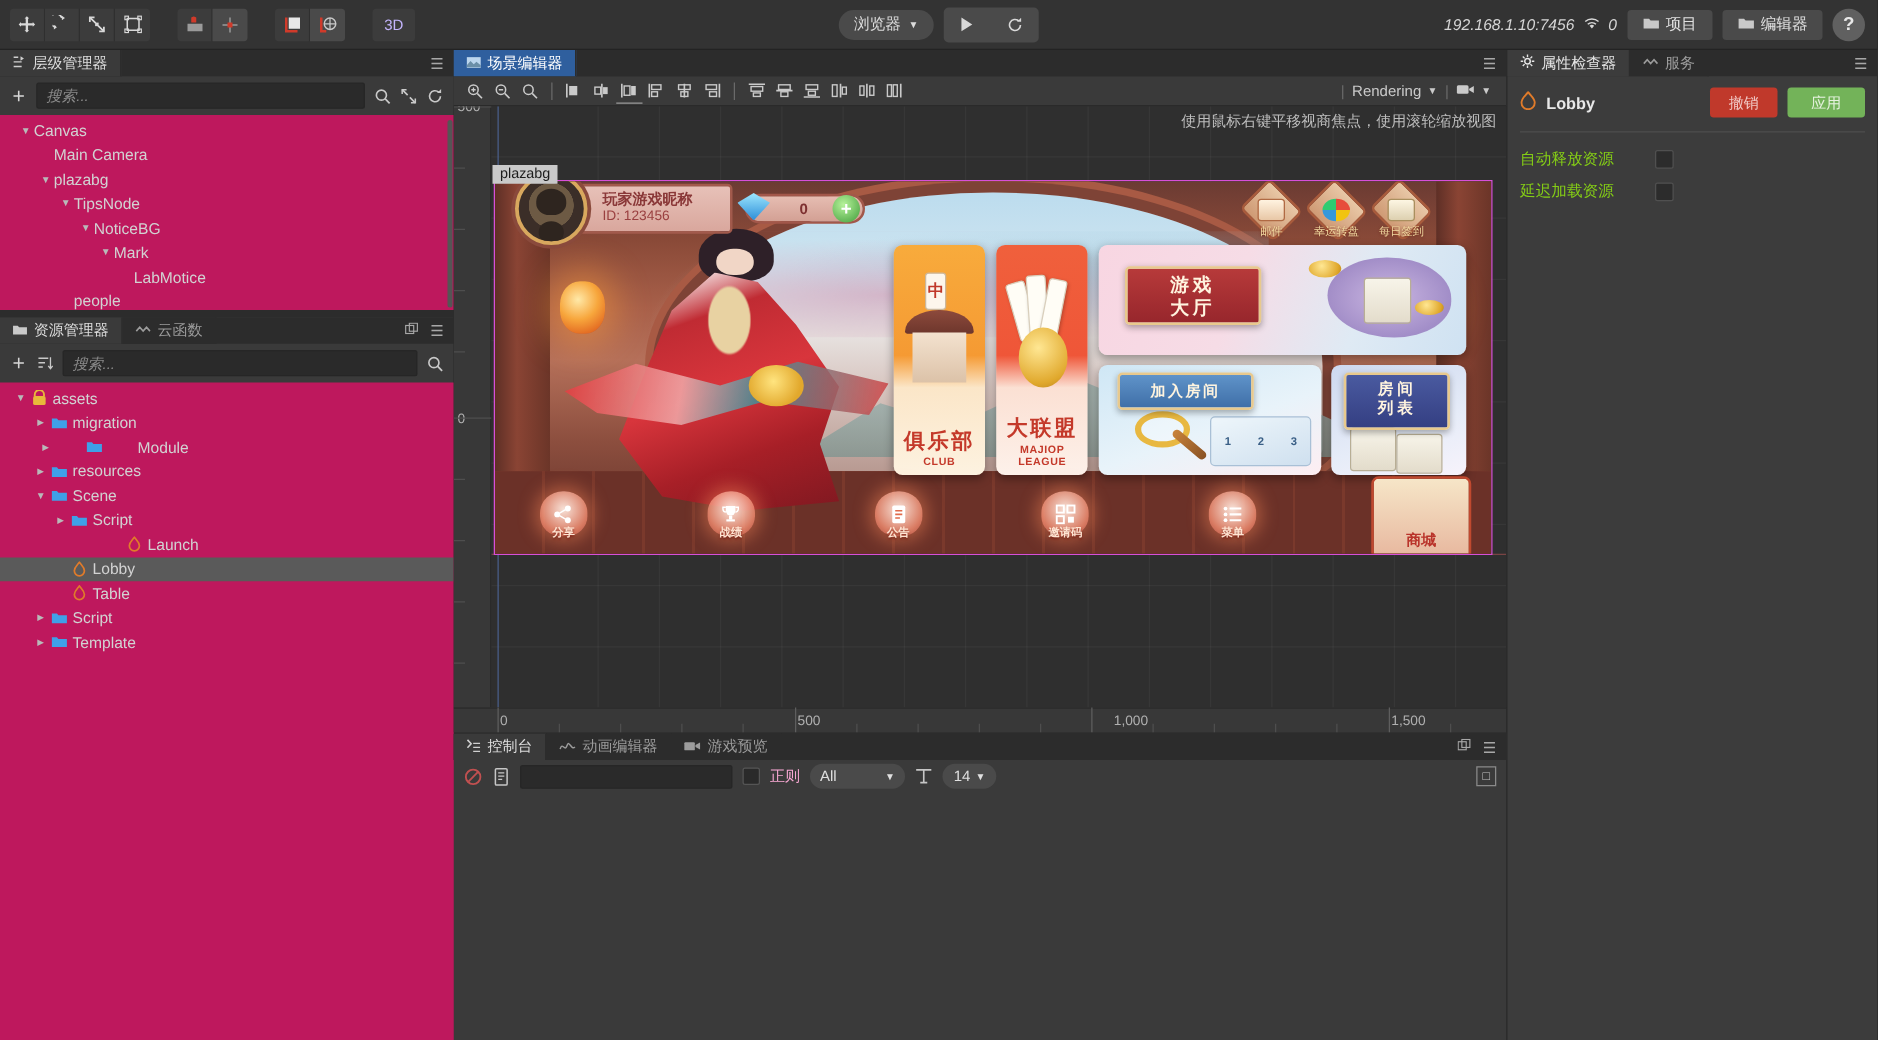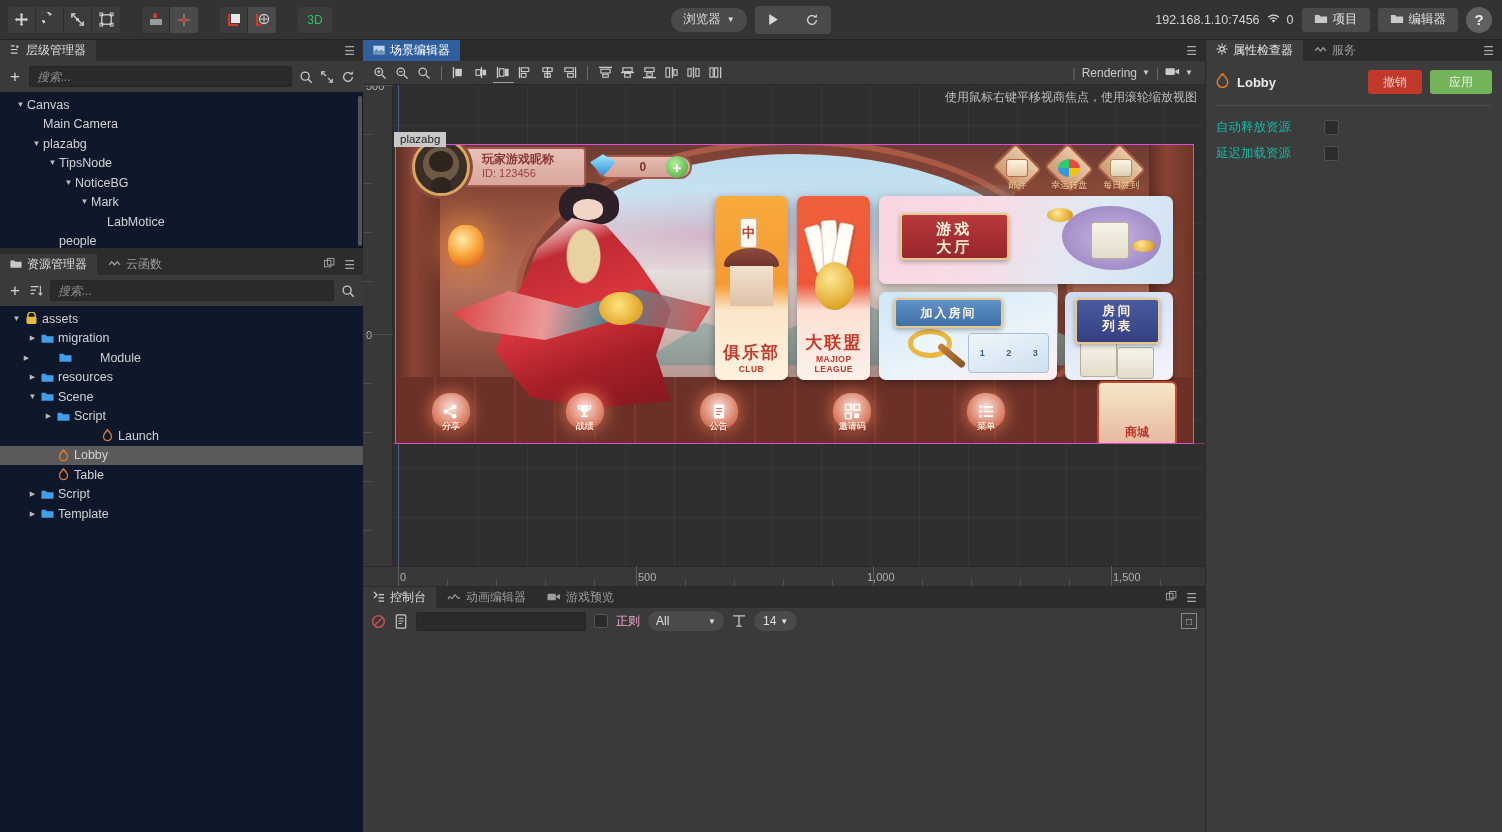--- a/index.html
+++ b/index.html
@@ -23,40 +23,40 @@
     width: 28px; height: 26px; display: flex; align-items: center; justify-content: center;
     background: #3c3c3c; color: #cfcfcf; cursor: pointer; border-right: 1px solid #2f2f2f;
   }
   .tbtn:first-child { border-radius: 3px 0 0 3px; }
   .tbtn:last-child { border-radius: 0 3px 3px 0; border-right: none; }
   .tbtn.on { background: #4a4a4a; }
   .tbtn svg { display: block; }
   .tbtn3d {
     width: 34px; height: 26px; border-radius: 3px; background: #3c3c3c;
     display: flex; align-items: center; justify-content: center;
-    font-size: 12px; color: #22c55e; cursor: pointer;
+    font-size: 12px; color: #c4b5fd; cursor: pointer;
   }
   .tsep { width: 22px; }
   .centerbox {
     position: absolute; left: 0; right: 0; top: 0; bottom: 0;
     display: flex; align-items: center; justify-content: center; gap: 8px; pointer-events: none;
   }
   .centerbox > * { pointer-events: auto; }
   .preview-sel {
     background: #4a4a4a; border-radius: 13px; height: 24px; padding: 0 12px;
     display: flex; align-items: center; gap: 6px; color: #dcdcdc; font-size: 12.5px; cursor: pointer;
   }
   .playgrp { background: #4a4a4a; border-radius: 4px; height: 28px; display: flex; align-items: center; }
   .playgrp div {
     width: 38px; height: 28px; display: flex; align-items: center; justify-content: center; cursor: pointer; color: #d8d8d8;
   }
   .right-tools {
     margin-left: auto; display: flex; align-items: center; gap: 8px; padding-right: 10px;
   }
-  .ipaddr { color: #d5d5d5; font-size: 12.5px; display: flex; align-items: center; gap: 6px; }
+  .ipaddr { color: #d5d5d5; font-size: 12.5px; display: flex; align-items: center; gap: 6px; font-style: italic; }
   .folderbtn {
     background: #4a4a4a; border-radius: 3px; height: 24px; padding: 0 12px;
     display: flex; align-items: center; gap: 5px; color: #e0e0e0; font-size: 12.5px; cursor: pointer;
   }
   .helpbtn {
     width: 26px; height: 26px; border-radius: 50%; background: #606060; color: #e8e8e8;
     display: flex; align-items: center; justify-content: center; font-size: 15px; font-weight: bold; cursor: pointer;
   }
 
   
@@ -81,21 +81,21 @@
   .searchrow { display: flex; align-items: center; gap: 7px; padding: 5px 8px; background: #3a3a3a; }
   .plusicon { color: #d5d5d5; font-size: 17px; cursor: pointer; line-height: 1; width: 14px; text-align: center; }
   .srchinput {
     flex: 1 1 auto; height: 21px; background: #2a2a2a; border: 1px solid #262626; border-radius: 2px;
     color: #bdbdbd; font-size: 12px; padding: 0 7px; font-style: italic;
   }
   .srchinput::placeholder { color: #8a8a8a; font-style: italic; }
   .srow-ico { color: #c9c9c9; cursor: pointer; display: flex; align-items: center; }
 
   
-  .tree { flex: 1 1 auto; overflow: hidden; background: #0f172a; padding-top: 3px; position: relative; }
+  .tree { flex: 1 1 auto; overflow: hidden; background: #be185d; padding-top: 3px; position: relative; }
   .tnode { display: flex; align-items: center; height: 19.5px; font-size: 12.5px; color: #d2d2d2; cursor: pointer; padding-right: 6px; }
   .tnode.sel { background: #5a5a5a; }
   .arrow { width: 13px; flex: 0 0 13px; text-align: center; color: #b9b9b9; font-size: 8px; line-height: 1; }
   .arrow.open::before { content: "\25BC"; }
   .arrow.closed::before { content: "\25B6"; font-size: 7px; }
   .tlabel { white-space: nowrap; }
   .tico { width: 16px; flex: 0 0 16px; display: flex; align-items: center; justify-content: center; margin-right: 3px; }
 
   .hier-scroll {
     position: absolute; right: 1px; top: 4px; width: 4px; height: 150px; background: #555; border-radius: 2px;
@@ -296,21 +296,21 @@
   .console-body { flex: 1 1 auto; background: #3a3a3a; }
 
   
   .insp-head { display: flex; align-items: center; padding: 9px 10px; gap: 8px; }
   .flame { color: #e07b2a; font-size: 15px; }
   .insp-title { font-size: 13px; font-weight: bold; color: #e8e8e8; flex: 1 1 auto; }
   .redbtn { background: #c0392b; color: #f0c8c4; border: none; border-radius: 3px; height: 24px; width: 54px; font-size: 12px; cursor: pointer; font-family: inherit;}
   .greenbtn { background: #73b359; color: #e6f2df; border: none; border-radius: 3px; height: 24px; width: 62px; font-size: 12px; cursor: pointer; font-family: inherit;}
   .insp-sep { height: 1px; background: #4d4d4d; margin: 2px 10px 8px; }
   .proprow { display: flex; align-items: center; padding: 4px 10px; height: 26px; }
-  .proplabel { font-size: 12.5px; color: #14b8a6; width: 108px; flex: 0 0 108px; }
+  .proplabel { font-size: 12.5px; color: #84cc16; width: 108px; flex: 0 0 108px; }
   .propchk { width: 15px; height: 15px; background: #2c2c2c; border: 1px solid #505050; border-radius: 2px; cursor: pointer; }
 
   
   .statusbar { height: 18px; flex: 0 0 18px; background: #4a4a4a; display: flex; align-items: center;
     font-size: 11.5px; color: #e4e4e4; font-weight: bold; padding: 0 6px; }
   .statusbar .right { margin-left: auto; width: 297px; background: #3c3c3c; height: 18px; }
 </style>
 </head>
 <body>
 
@@ -577,21 +577,21 @@
           </div>
           <div class="tnode" style="padding-left: 26px;">
             <span class="arrow closed"></span>
             <span class="tico">
               <svg width="13" height="11" viewBox="0 0 14 11">
                 <path d="M0.5 1.5h4.4L6.2 3H13.5v7H0.5z" fill="#3fa0e8"></path>
               </svg>
             </span>
             <span class="tlabel">migration</span>
           </div>
-          <div class="tnode" style="padding-left: 20px; gap: 24px;">
+          <div class="tnode" style="padding-left: 30px; gap: 24px;">
             <span class="arrow closed"></span>
             <span class="tico">
               <svg width="13" height="11" viewBox="0 0 14 11">
                 <path d="M0.5 1.5h4.4L6.2 3H13.5v7H0.5z" fill="#3fa0e8"></path>
               </svg>
             </span>
             <span class="tlabel">Module</span>
           </div>
           <div class="tnode" style="padding-left: 26px;">
             <span class="arrow closed"></span>
@@ -1031,21 +1031,21 @@
           <div class="tickv" style="top:249px; width:30px"></div>
           <div class="tickv" style="top:298px; width:9px"></div>
             <div class="tickv" style="top:347px; width:9px"></div>
           <div class="tickv" style="top:396px; width:9px"></div>
             <div class="tickv" style="top:445px; width:9px"></div>
         </div>
 
         <div class="ruler-h">
           <div class="ruler-lbl" style="left:37px; top:4px">0</div>
           <div class="ruler-lbl" style="left:275px; top:4px">500</div>
-          <div class="ruler-lbl" style="left:504px; top:4px">1,000</div>
+          <div class="ruler-lbl" style="left:528px; top:4px">1,000</div>
           <div class="ruler-lbl" style="left:750px; top:4px">1,500</div>
           <div class="tickh" style="left:35px; height:20px; background:#5e5e5e"></div>
           <div class="tickh" style="left:84px; height:7px"></div>
             <div class="tickh" style="left:133px; height:7px"></div>
           <div class="tickh" style="left:182px; height:7px"></div>
             <div class="tickh" style="left:231px; height:7px"></div>
           <div class="tickh" style="left:273px; height:20px; background:#5e5e5e"></div>
           <div class="tickh" style="left:322px; height:7px"></div>
             <div class="tickh" style="left:371px; height:7px"></div>
           <div class="tickh" style="left:420px; height:7px"></div>

